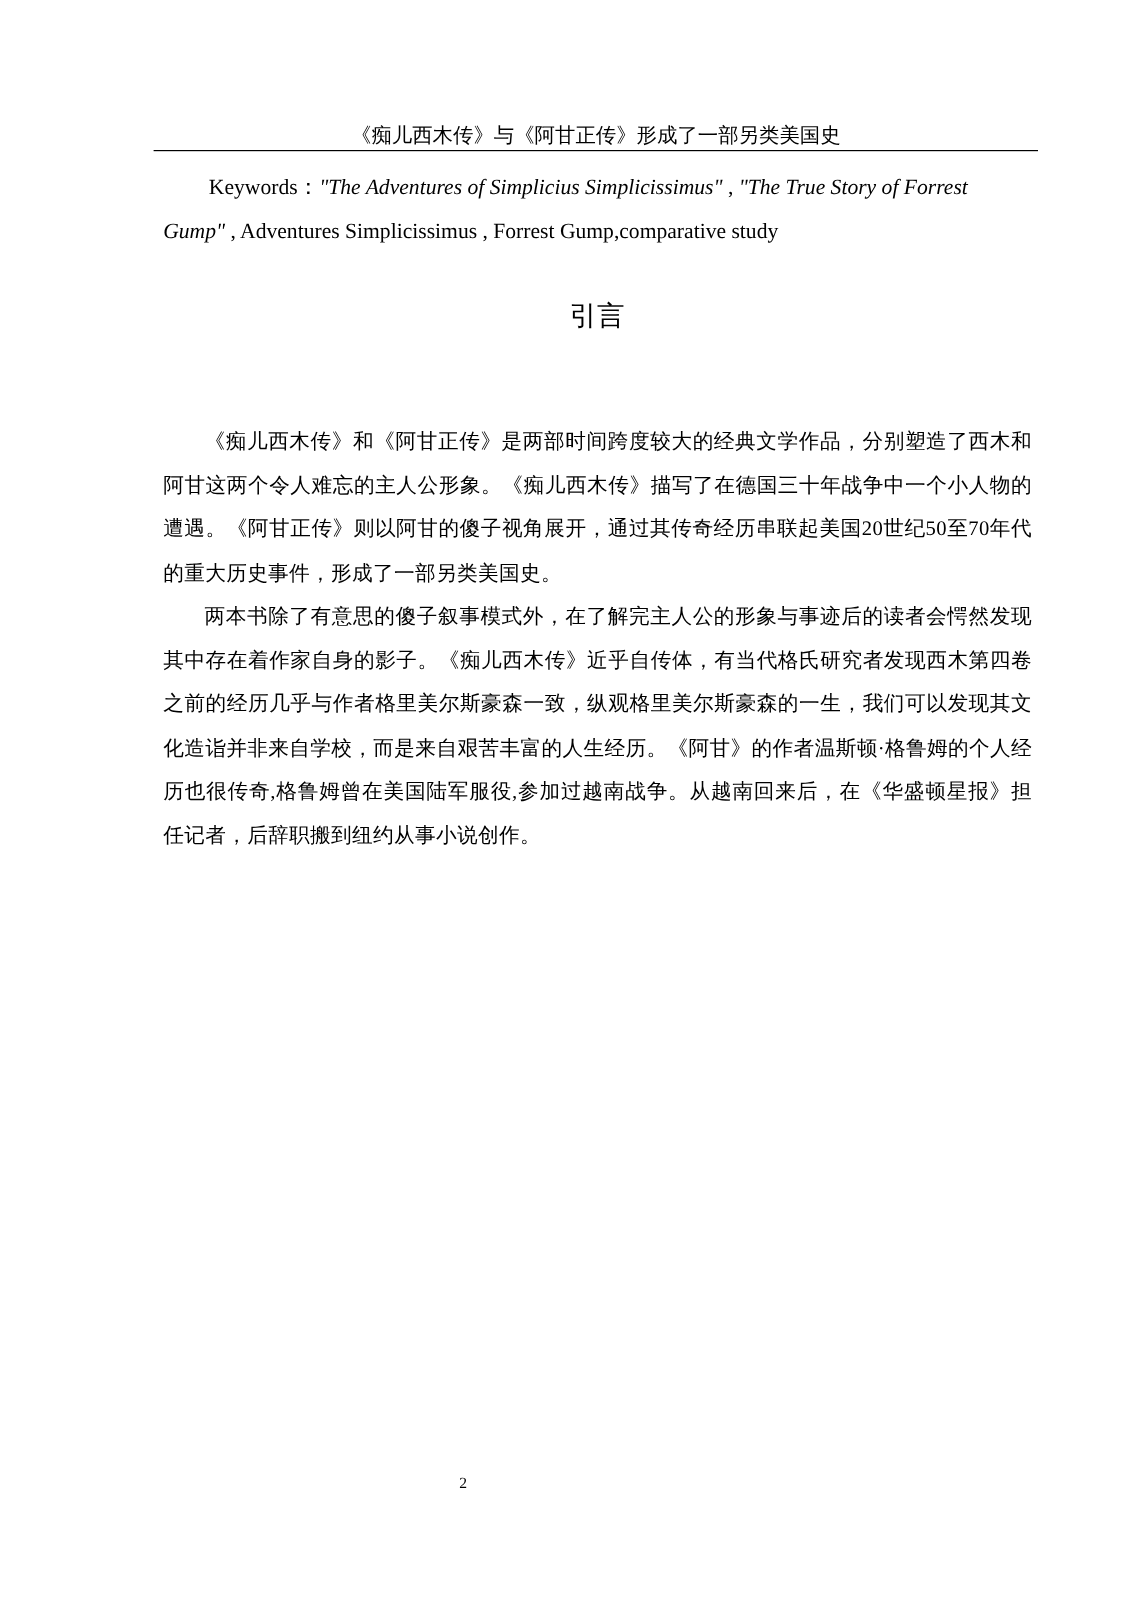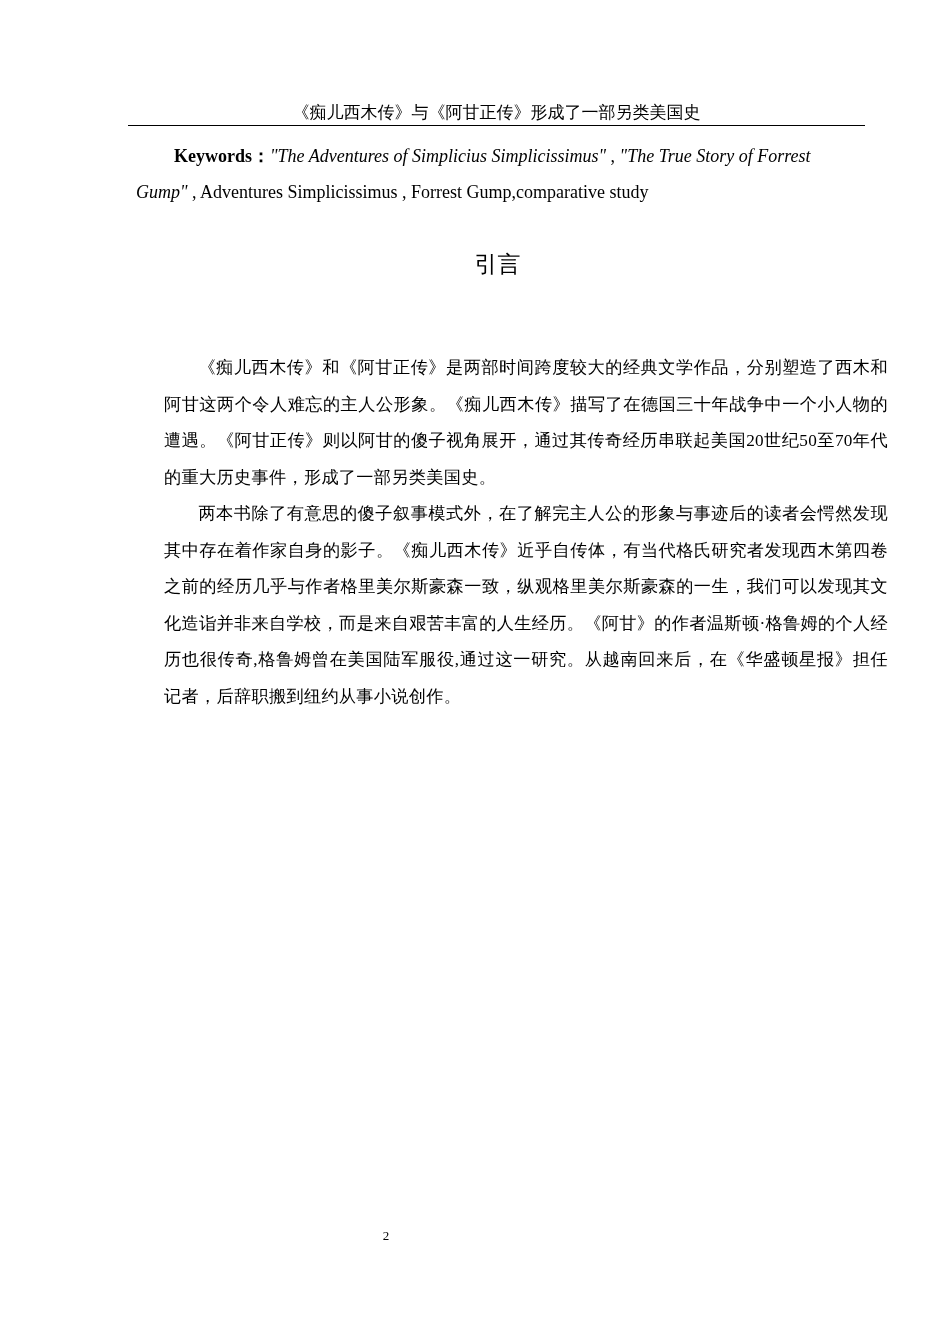--- a/index.html
+++ b/index.html
@@ -4,38 +4,38 @@
 <style>
   html, body { margin: 0; padding: 0; background: #ffffff; }
   body { width: 950px; height: 1344px; position: relative; overflow: hidden;
          font-family: "Liberation Serif", "DejaVu Serif", serif; color: #000; }
   .header { position: absolute; left: 128px; top: 101px; width: 737px; text-align: center;
             font-size: 17px; line-height: 24px; }
   .header-rule { position: absolute; left: 128px; top: 125px; width: 737px; height: 0;
                  border-top: 1px solid #000; }
   .keywords { position: absolute; left: 136px; top: 138px; width: 722px;
               font-size: 18px; line-height: 36px; text-indent: 38px; }
-  .keywords .label { font-weight: bold; }
+  .keywords .label { font-weight: normal; }
   .keywords .it { font-style: italic; }
   .section-title { position: absolute; left: 0; width: 995px; top: 248px; text-align: center;
                    font-family: "DejaVu Sans", sans-serif; font-size: 23px; line-height: 32px; }
-  .body-text { position: absolute; left: 136px; top: 350px; width: 724px; font-size: 17.2px; line-height: 36.5px; margin-left: 28px; }
+  .body-text { position: absolute; left: 136px; top: 350px; width: 724px; font-size: 17.2px; line-height: 36.5px; }
   .body-text p { margin: 0; text-indent: 2em; text-align: justify; letter-spacing: 0.3px; }
   .page-num { position: absolute; left: 376px; top: 1228px; width: 20px; text-align: center; font-size: 13px; }
 </style>
 </head>
 <body>
 
 <div class="header">《痴儿西木传》与《阿甘正传》形成了一部另类美国史</div>
 <div class="header-rule"></div>
 
 <div class="keywords">
   <span class="label">Keywords：</span><span class="it">"The Adventures of Simplicius Simplicissimus"</span><span> , </span><span class="it">"The True Story of Forrest Gump"</span><span> , Adventures Simplicissimus , Forrest Gump,comparative study</span>
 </div>
 
 <div class="section-title">引言</div>
 
 <div class="body-text">
   <p>《痴儿西木传》和《阿甘正传》是两部时间跨度较大的经典文学作品，分别塑造了西木和阿甘这两个令人难忘的主人公形象。《痴儿西木传》描写了在德国三十年战争中一个小人物的遭遇。《阿甘正传》则以阿甘的傻子视角展开，通过其传奇经历串联起美国20世纪50至70年代的重大历史事件，形成了一部另类美国史。</p>
-  <p>两本书除了有意思的傻子叙事模式外，在了解完主人公的形象与事迹后的读者会愕然发现其中存在着作家自身的影子。《痴儿西木传》近乎自传体，有当代格氏研究者发现西木第四卷之前的经历几乎与作者格里美尔斯豪森一致，纵观格里美尔斯豪森的一生，我们可以发现其文化造诣并非来自学校，而是来自艰苦丰富的人生经历。《阿甘》的作者温斯顿·格鲁姆的个人经历也很传奇,格鲁姆曾在美国陆军服役,通过这一研究。从越南回来后，在《华盛顿星报》担任记者，后辞职搬到纽约从事小说创作。</p>
+  <p>两本书除了有意思的傻子叙事模式外，在了解完主人公的形象与事迹后的读者会愕然发现其中存在着作家自身的影子。《痴儿西木传》近乎自传体，有当代格氏研究者发现西木第四卷之前的经历几乎与作者格里美尔斯豪森一致，纵观格里美尔斯豪森的一生，我们可以发现其文化造诣并非来自学校，而是来自艰苦丰富的人生经历。《阿甘》的作者温斯顿·格鲁姆的个人经历也很传奇,格鲁姆曾在美国陆军服役,参加过越南战争。从越南回来后，在《华盛顿星报》担任记者，后辞职搬到纽约从事小说创作。</p>
 </div>
 
 <div class="page-num">2</div>
 
 </body></html>

